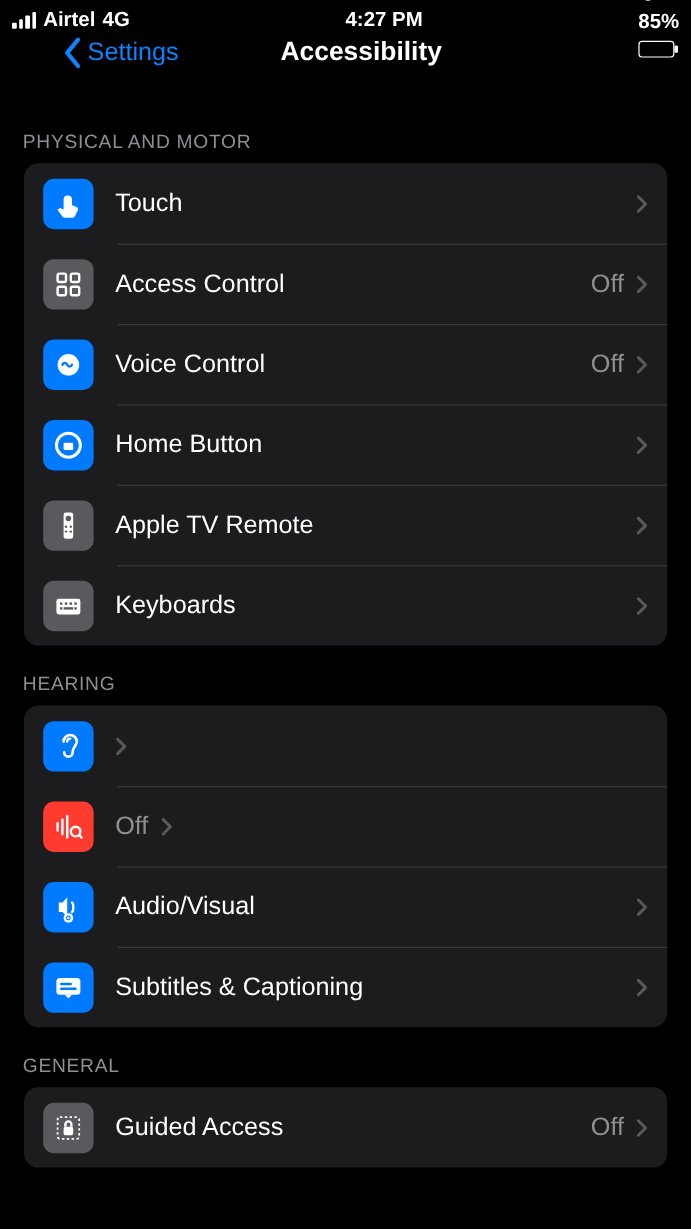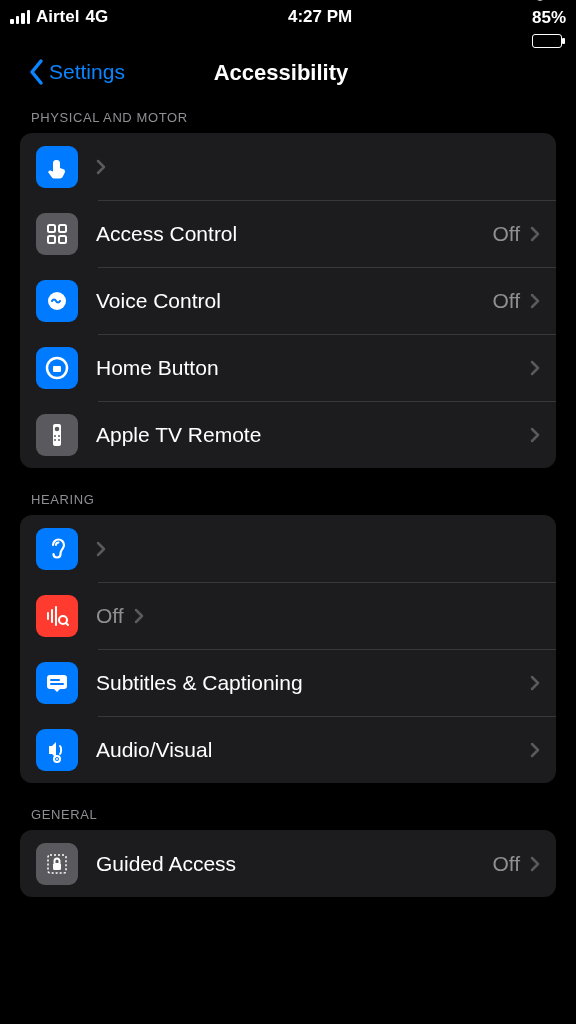--- a/index.html
+++ b/index.html
@@ -27,30 +27,30 @@
 .signal span { display: inline-block; width: 3.5px; background: #fff; border-radius: 1px; }
 .signal span:nth-child(1){height:5px;} .signal span:nth-child(2){height:8px;}
 .signal span:nth-child(3){height:11px;} .signal span:nth-child(4){height:14px;}
 .battery {
   display: inline-block; width: 30px; height: 14px; border: 1.5px solid #fff;
   border-radius: 3px; position: relative;
 }
 .battery::after { content:""; position:absolute; right:-4px; top:3px; width:2.5px; height:6px; background:#fff; border-radius:1px;}
 .battery-fill { height:100%; width:85%; background:#fff; border-radius:1px; }
 .nav {
-  display:flex; align-items:flex-end; height:56px; position:relative; padding:0 28px;
+  display:flex; align-items:flex-start; height:56px; position:relative; padding:0 12px;margin-left:40px;
 }
 .back { display:flex; align-items:center; gap:4px; color:#0a84ff; font-size:21px; }
 .chev-back { width:17px; height:28px; }
 .title {
   position:absolute; left:0; right:14px; text-align:center; font-size:22px; font-weight:600;
   color:#fff; pointer-events:none;
 }
 .section-header {
-  padding:24px 28px 8px 31px; color:#8e8e93; font-size:13px; letter-spacing:0.6px;
+  padding:24px 28px 8px 19px; color:#8e8e93; font-size:16px; letter-spacing:0.6px;
   text-transform:uppercase;
 }
 .list {
   margin:0 20px; background:#1c1c1e; border-radius:12px; overflow:hidden;
 }
 .row {
   display:flex; align-items:center; height:67px; padding:0 16px; position:relative;
 }
 .row + .row::before {
   content:""; position:absolute; left:78px; right:0; top:0; height:1px; background:#38383a;
@@ -111,20 +111,21 @@
 
 <div id="content">
     <div class="section-header">PHYSICAL AND MOTOR</div>
     <div class="list">
       <div class="row">
         <div class="icon-box bg-blue">
           <svg width="26" height="26" viewBox="0 0 26 26">
             <use href="#ic-touch"></use>
           </svg>
         </div>
+        <div class="row-label">Touch</div>
         <span>
           <svg class="chev" viewBox="0 0 10 16">
             <polyline points="2,2 8,8 2,14"></polyline>
           </svg>
         </span>
       </div>
       <div class="row">
         <div class="icon-box bg-gray">
           <svg width="26" height="26" viewBox="0 0 26 26">
             <use href="#ic-grid"></use>
@@ -165,20 +166,33 @@
           </svg>
         </span>
       </div>
       <div class="row">
         <div class="icon-box bg-gray">
           <svg width="26" height="26" viewBox="0 0 26 26">
             <use href="#ic-remote"></use>
           </svg>
         </div>
         <div class="row-label">Apple TV Remote</div>
+        <span>
+          <svg class="chev" viewBox="0 0 10 16">
+            <polyline points="2,2 8,8 2,14"></polyline>
+          </svg>
+        </span>
+      </div>
+      <div class="row">
+        <div class="icon-box bg-gray">
+          <svg width="26" height="26" viewBox="0 0 26 26">
+            <use href="#ic-keyboard"></use>
+          </svg>
+        </div>
+        <div class="row-label">Keyboards</div>
         <span>
           <svg class="chev" viewBox="0 0 10 16">
             <polyline points="2,2 8,8 2,14"></polyline>
           </svg>
         </span>
       </div>
     </div>
     <div class="section-header">HEARING</div>
     <div class="list">
       <div class="row">
@@ -202,37 +216,37 @@
         <div class="row-value">Off</div>
         <span>
           <svg class="chev" viewBox="0 0 10 16">
             <polyline points="2,2 8,8 2,14"></polyline>
           </svg>
         </span>
       </div>
       <div class="row">
         <div class="icon-box bg-blue">
           <svg width="26" height="26" viewBox="0 0 26 26">
+            <use href="#ic-av"></use>
+          </svg>
+        </div>
+        <div class="row-label">Audio/Visual</div>
+        <span>
+          <svg class="chev" viewBox="0 0 10 16">
+            <polyline points="2,2 8,8 2,14"></polyline>
+          </svg>
+        </span>
+      </div>
+      <div class="row">
+        <div class="icon-box bg-blue">
+          <svg width="26" height="26" viewBox="0 0 26 26">
             <use href="#ic-cc"></use>
           </svg>
         </div>
         <div class="row-label">Subtitles &amp; Captioning</div>
-        <span>
-          <svg class="chev" viewBox="0 0 10 16">
-            <polyline points="2,2 8,8 2,14"></polyline>
-          </svg>
-        </span>
-      </div>
-      <div class="row">
-        <div class="icon-box bg-blue">
-          <svg width="26" height="26" viewBox="0 0 26 26">
-            <use href="#ic-av"></use>
-          </svg>
-        </div>
-        <div class="row-label">Audio/Visual</div>
         <span>
           <svg class="chev" viewBox="0 0 10 16">
             <polyline points="2,2 8,8 2,14"></polyline>
           </svg>
         </span>
       </div>
     </div>
     <div class="section-header">GENERAL</div>
     <div class="list">
       <div class="row">

